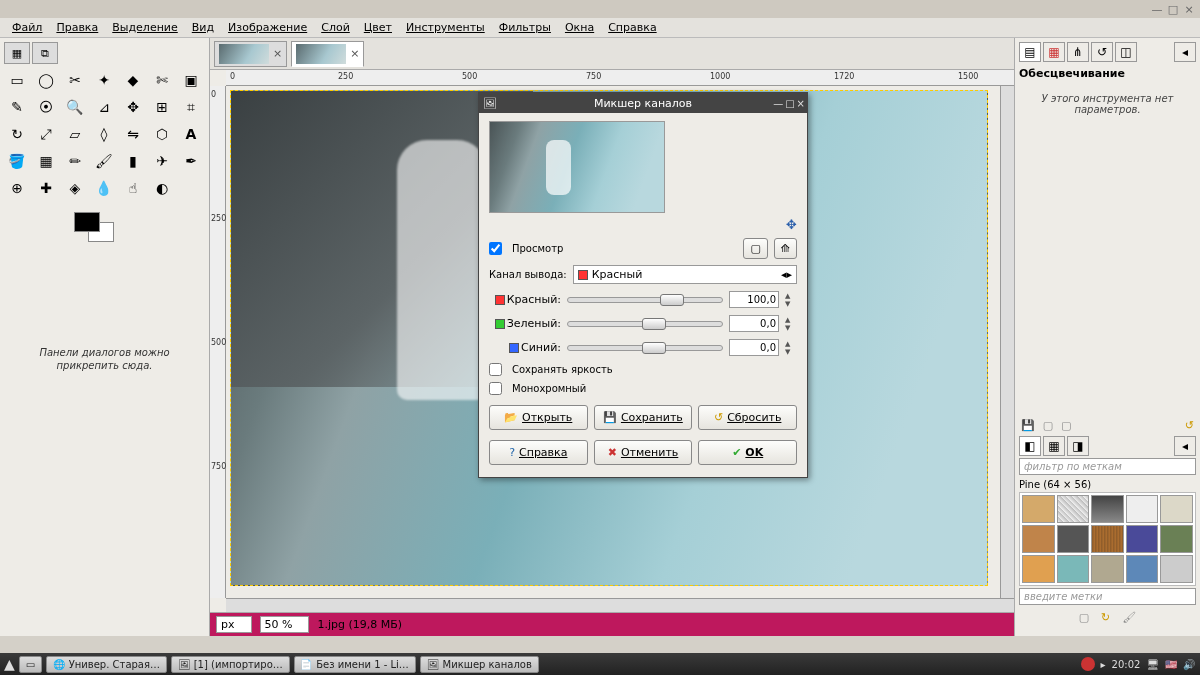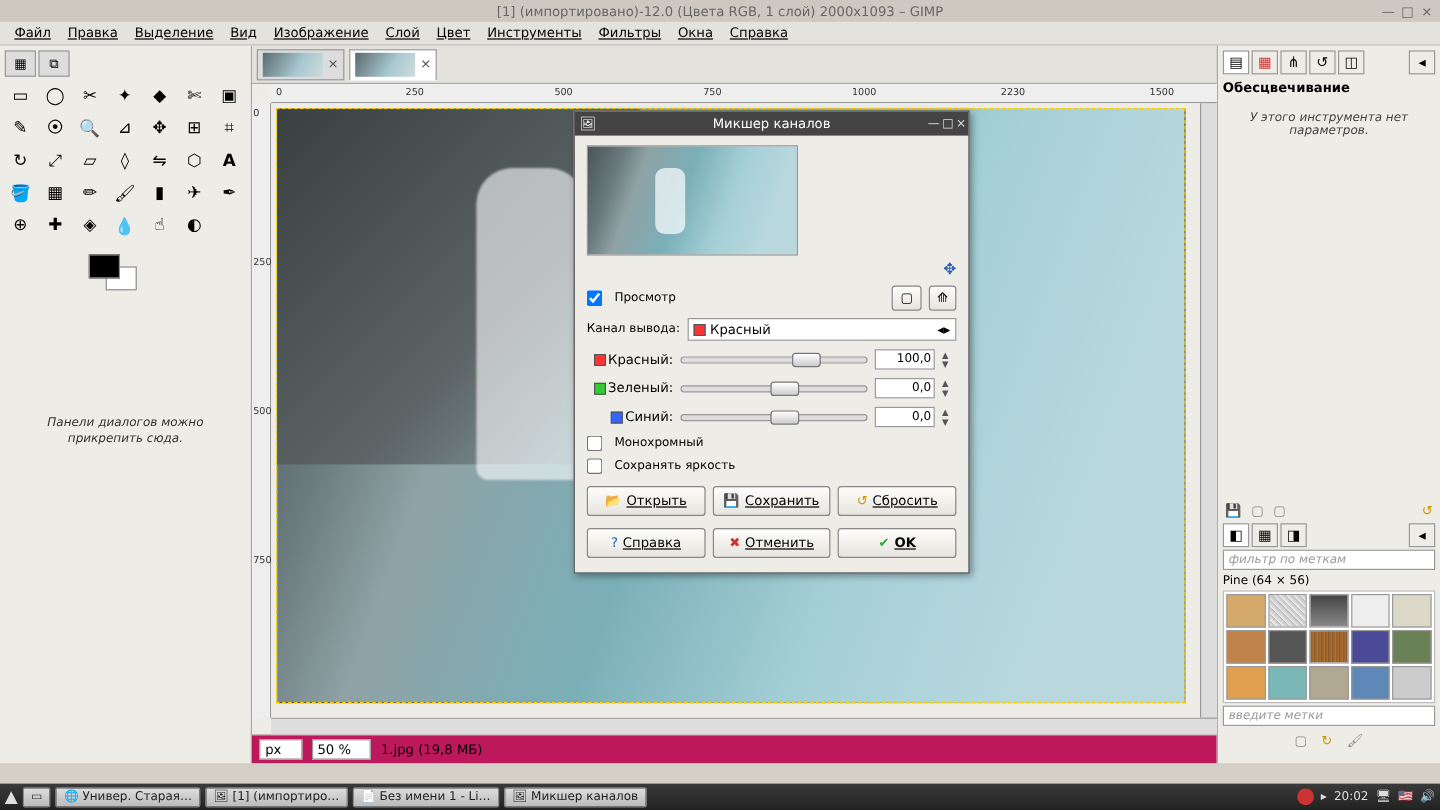--- a/index.html
+++ b/index.html
@@ -76,21 +76,20 @@
 .sq { width:10px; height:10px; display:inline-block; border:1px solid #555;}
 .taskbar { position: absolute; bottom: 0; left: 0; right: 0; height: 22px; background: linear-gradient(#3a3a3a,#222); display: flex; align-items: center; color: #ddd; font-size: 10px; padding: 0 4px; gap: 4px; }
 .tb-item { background: linear-gradient(#ddd,#bbb); color:#222; border: 1px solid #888; padding: 1px 6px; height: 17px; display:flex; align-items:center; gap:3px; border-radius:2px;}
 .tb-right { margin-left: auto; display: flex; align-items: center; gap: 6px; }
 .round { width: 14px; height: 14px; border-radius: 50%; }
 </style>
 </head>
 <body>
 
 <div class="titlebar">
-  <span>[1] (импортировано)-12.0 (Цвета RGB, 1 слой) 2000x1093 – GIMP</span>
   <div class="winctrl">
     <span>—</span>
     <span>□</span>
     <span>×</span>
   </div>
 </div>
 
 <div class="menubar">
   <span><u>Файл</u></span>
   <span><u>Правка</u></span>
@@ -168,21 +167,21 @@
           <span class="x">×</span>
         </div>
     </div>
     <div class="canvas-area">
       <div class="ruler-h">
         <span style="left:4px">0</span>
         <span style="left:112px">250</span>
         <span style="left:236px">500</span>
         <span style="left:360px">750</span>
         <span style="left:484px">1000</span>
-        <span style="left:608px">2230</span>
+        <span style="left:608px">1720</span>
         <span style="left:732px">1500</span>
       </div>
       <div class="canvas-row">
         <div class="ruler-v">
           <span style="top:4px">0</span>
           <span style="top:128px">250</span>
           <span style="top:252px">500</span>
           <span style="top:376px">750</span>
         </div>
         <div class="canvas">
@@ -318,25 +317,25 @@
           <div class="thumb" style="left:48%"></div>
         </div>
       <div class="val">0,0</div>
       <div class="spin">
           <span>▲</span>
           <span>▼</span>
         </div>
     </div>
     <div class="dlg-row">
         <input type="checkbox" class="dlg-check" style="">
-        <label>Монохромный</label>
+        <label>Сохранять яркость</label>
       </div>
     <div class="dlg-row">
         <input type="checkbox" class="dlg-check" style="">
-        <label>Сохранять яркость</label>
+        <label>Монохромный</label>
       </div>
     <div class="btn-row">
       <div class="btn">
           <span>📂</span>
           <u>Открыть</u>
         </div>
       <div class="btn">
           <span>💾</span>
           <u>Сохранить</u>
         </div>

